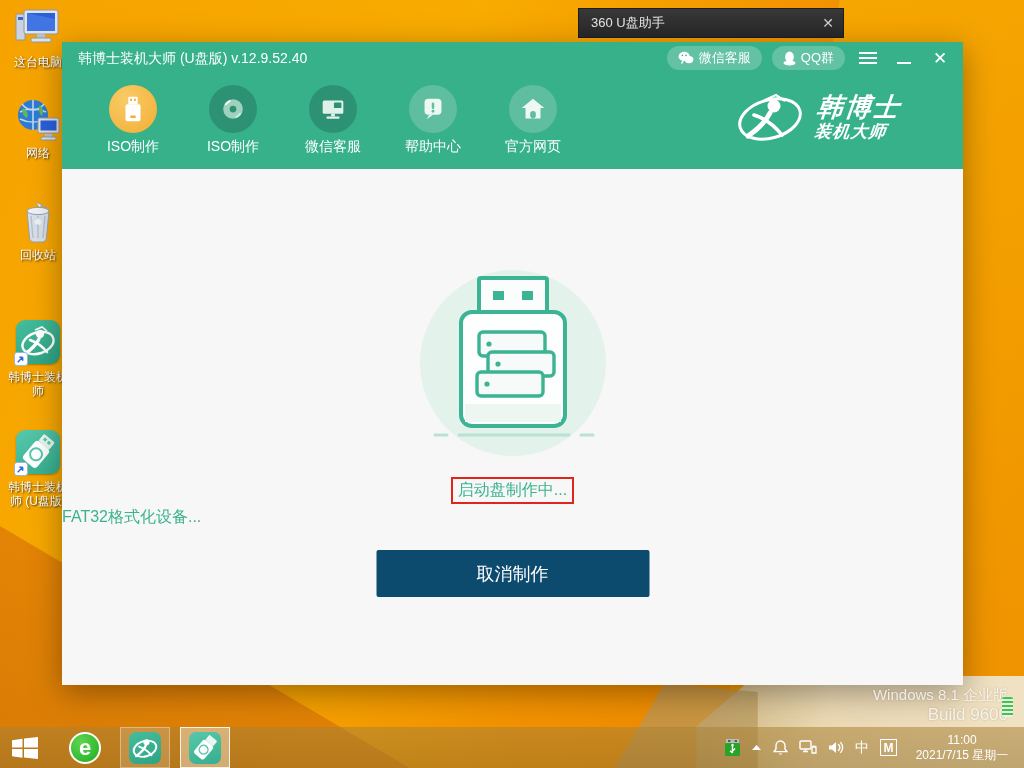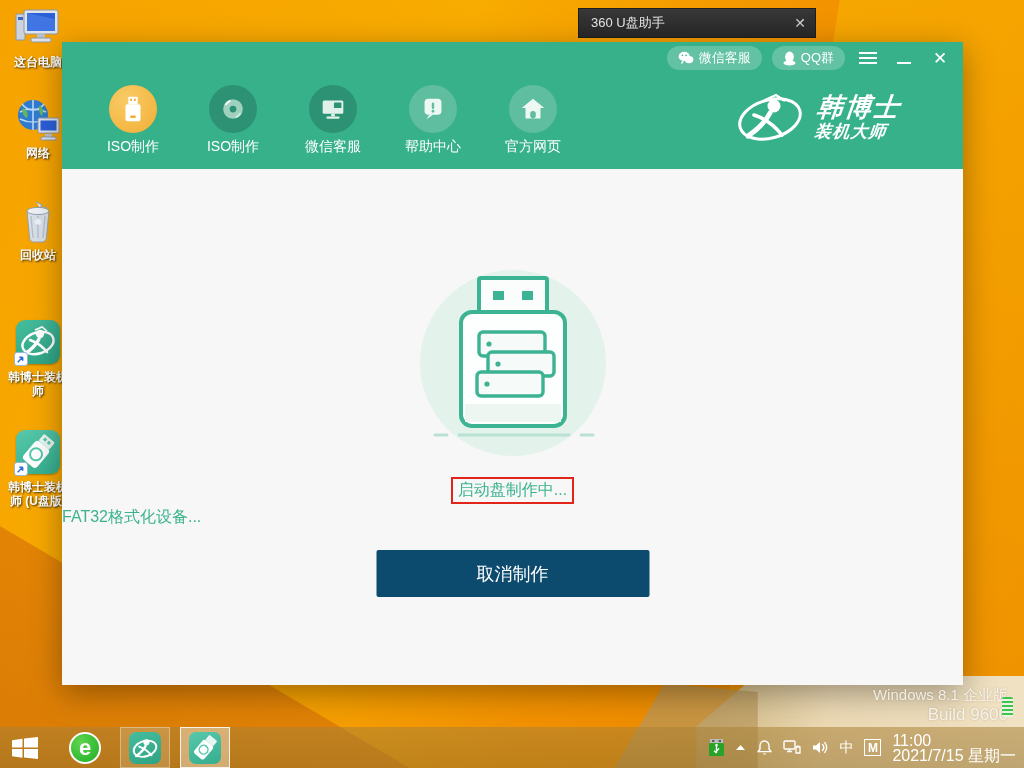--- a/index.html
+++ b/index.html
@@ -12,34 +12,34 @@
   .facet1 { position:absolute; left:0; top:55%; width:40%; height:45%;
     background:linear-gradient(200deg,#ef8c04,#d97c06); clip-path:polygon(0 30%,100% 100%,0 100%); }
   .facet2 { position:absolute; right:0; top:0; width:30%; height:100%;
     background:linear-gradient(180deg,#f9b400,#f39a00); clip-path:polygon(40% 0,100% 0,100% 100%,0 100%); opacity:.6; }
   .facet3 { position:absolute; right:0; bottom:0; width:32%; height:12%;
     background:linear-gradient(100deg,#cbb37a,#ecd9b4 40%,#f0e2c4); clip-path:polygon(0 55%,18% 0,100% 0,100% 100%,0 100%); }
   .facet4 { position:absolute; right:26%; bottom:0; width:14%; height:11%;
     background:#b9995c; clip-path:polygon(35% 0,100% 10%,100% 100%,0 100%); opacity:.7; }
 
   
-  .desk-icon { position:absolute; width:68px; text-align:center; cursor:pointer;font-weight:bold; }
+  .desk-icon { position:absolute; width:68px; text-align:center; cursor:pointer; }
   .desk-icon .ic { width:48px; height:48px; margin:0 auto; position:relative; }
   .desk-icon .lbl { margin-top:2px; font-size:12px; color:#fff; line-height:14px;
     text-shadow:1px 1px 2px rgba(0,0,0,.75); word-break:break-all; }
   .appic { width:44px; height:44px; margin:2px auto 0; border-radius:9px; position:relative;
     box-shadow:0 1px 2px rgba(0,0,0,.3); }
   .appic.master { background:linear-gradient(160deg,#45bd9d,#2ea383); }
   .appic.usb { background:linear-gradient(160deg,#57c8ab,#35ae8e); }
   .shortcut-arrow { position:absolute; left:-2px; bottom:-2px; width:14px; height:14px;
     background:#fff; border-radius:3px; border:1px solid #9db6d8; }
   .shortcut-arrow svg { position:absolute; inset:1px; }
 
   
-  .toast { position:absolute; left:578px; top:8px; width:238px; height:30px;
+  .toast { position:absolute; left:578px; top:8px; width:266px; height:30px;
     background:linear-gradient(180deg,#383838,#282828); border:1px solid #1d1d1d;
     display:flex; align-items:center; color:#e6e6e6; font-size:13px; }
   .toast .t-title { padding-left:12px; flex:1; }
   .toast .t-close { width:30px; text-align:center; color:#cfcfcf; font-size:14px; cursor:pointer; }
 
   
   .appwin { position:absolute; left:62px; top:42px; width:901px; height:643px;
     box-shadow:0 8px 30px rgba(0,0,0,.35); background:#f7f7f8; }
   .w-header { position:absolute; left:0; top:0; right:0; height:127px; background:#36b189; }
   .w-title { position:absolute; left:16px; top:8px; color:#fff; font-size:14px; }
@@ -106,21 +106,21 @@
   .browser-circ { width:32px; height:32px; border-radius:50%;
     background:radial-gradient(circle at 35% 30%,#5fd44f,#1fae25); border:2px solid #fff;
     color:#fff; font-size:22px; font-weight:bold; display:flex; align-items:center;
     justify-content:center; line-height:1; }
   .tb-spacer { flex:1; }
   .tray { display:flex; align-items:center; gap:11px; padding-right:8px; color:#fff; }
   .tray-ic { display:flex; align-items:center; justify-content:center; cursor:pointer; }
   .ime-lang { font-size:14px; }
   .ime-mode { font-size:12px; font-weight:bold; border:1.5px solid #fff; width:17px; height:17px;
     display:flex; align-items:center; justify-content:center; }
-  .clock { text-align:left; font-size:16px; line-height:15px; cursor:pointer; min-width:108px; }
+  .clock { text-align:center; font-size:12px; line-height:15px; cursor:pointer; min-width:108px; }
 </style>
 </head>
 <body>
 
 <div class="desktop">
   <div class="facet1"></div>
   <div class="facet2"></div>
   <div class="facet3"></div>
   <div class="facet4"></div>
 
@@ -209,20 +209,21 @@
     <div class="lbl">韩博士装机师 (U盘版)</div>
   </div>
 
   <div class="toast">
     <div class="t-title">360 U盘助手</div>
     <div class="t-close">✕</div>
   </div>
 
   <div class="appwin">
     <div class="w-header"></div>
+    <div class="w-title">韩博士装机大师 (U盘版) v.12.9.52.40</div>
 
     <div class="w-controls">
       <div class="pill">
         <svg width="16" height="14" viewBox="0 0 16 14">
           <ellipse cx="6.2" cy="5.4" rx="5.6" ry="4.6" fill="#fff"></ellipse>
           <ellipse cx="11" cy="8.6" rx="4.4" ry="3.7" fill="#fff"></ellipse>
           <circle cx="4.4" cy="4.4" r=".8" fill="#36b189"></circle>
             <circle cx="8" cy="4.4" r=".8" fill="#36b189"></circle>
           <path d="M3.5 12.5l1.6-2.4" stroke="#fff" stroke-width="1.4"></path>
         </svg>

